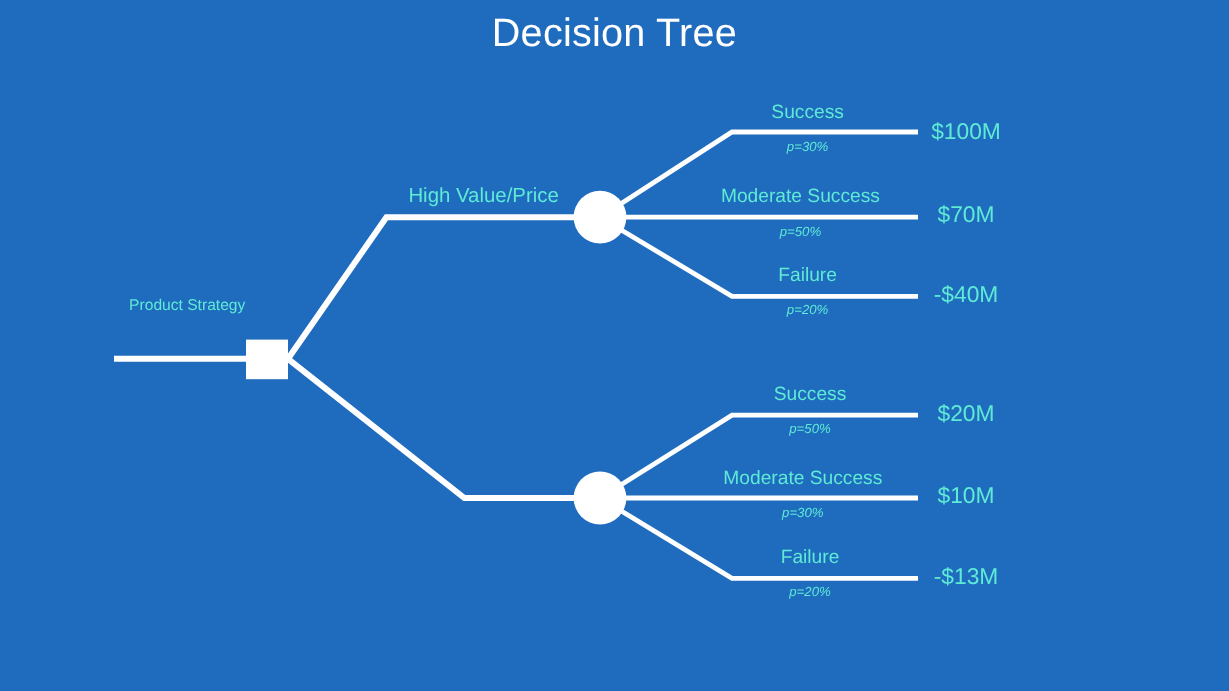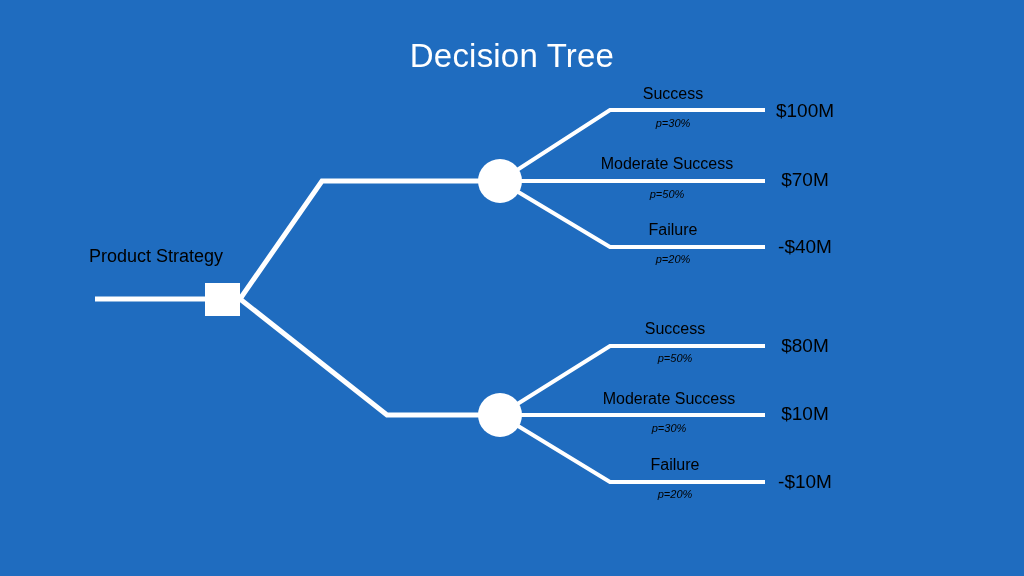--- a/index.html
+++ b/index.html
@@ -26,42 +26,41 @@
     position: absolute;
     left: 0;
     top: 8px;
     width: 1024px;
     text-align: center;
     color: #ffffff;
     font-size: 33px;
     font-weight: 400;
     letter-spacing: 0.2px;
     white-space: nowrap;
-    margin-top: 29px;
   }
   .lbl {
     position: absolute;
-    color: #000000;
+    color: #5eead4;
     white-space: nowrap;
     font-weight: 400;
   }
   .lbl-branch {
     font-size: 16px;
     text-align: center;
   }
   .lbl-prob {
     font-size: 11px;
     font-style: italic;
   }
   .lbl-payoff {
     font-size: 19px;
     text-align: center;
   }
   .lbl-root {
-    font-size: 18px;
+    font-size: 13px;
     text-align: center;
   }
   .lbl-mid {
     font-size: 17px;
     text-align: center;
   }
   .ctr {
     transform: translateX(-50%);
   }
 </style>
@@ -90,38 +89,39 @@
 
     <polyline points="500,415 610,346 765,346" fill="none" stroke="#ffffff" stroke-width="4"></polyline>
     <line x1="500" y1="415" x2="765" y2="415" stroke="#ffffff" stroke-width="4"></line>
     <polyline points="500,415 610,482 765,482" fill="none" stroke="#ffffff" stroke-width="4"></polyline>
 
     <circle cx="500" cy="415" r="22" fill="#ffffff"></circle>
   </svg>
 
   <div class="lbl lbl-root ctr" style="left:156px; top:246px;">Product Strategy</div>
 
+  <div class="lbl lbl-mid ctr" style="left:403px; top:153px;">High Value/Price</div>
 
   <div class="lbl lbl-branch ctr" style="left:673px; top:85px;">Success</div>
   <div class="lbl lbl-prob ctr" style="left:673px; top:117px;">p=30%</div>
   <div class="lbl lbl-payoff ctr" style="left:805px; top:100px;">$100M</div>
 
   <div class="lbl lbl-branch ctr" style="left:667px; top:155px;">Moderate Success</div>
   <div class="lbl lbl-prob ctr" style="left:667px; top:188px;">p=50%</div>
   <div class="lbl lbl-payoff ctr" style="left:805px; top:169px;text-align:center;">$70M</div>
 
   <div class="lbl lbl-branch ctr" style="left:673px; top:221px;">Failure</div>
   <div class="lbl lbl-prob ctr" style="left:673px; top:253px;">p=20%</div>
   <div class="lbl lbl-payoff ctr" style="left:805px; top:236px;">-$40M</div>
 
   <div class="lbl lbl-branch ctr" style="left:675px; top:320px;">Success</div>
   <div class="lbl lbl-prob ctr" style="left:675px; top:352px;">p=50%</div>
-  <div class="lbl lbl-payoff ctr" style="left:805px; top:335px;">$80M</div>
+  <div class="lbl lbl-payoff ctr" style="left:805px; top:335px;">$20M</div>
 
   <div class="lbl lbl-branch ctr" style="left:669px; top:390px;">Moderate Success</div>
   <div class="lbl lbl-prob ctr" style="left:669px; top:422px;">p=30%</div>
   <div class="lbl lbl-payoff ctr" style="left:805px; top:403px;">$10M</div>
 
   <div class="lbl lbl-branch ctr" style="left:675px; top:456px;">Failure</div>
   <div class="lbl lbl-prob ctr" style="left:675px; top:488px;">p=20%</div>
-  <div class="lbl lbl-payoff ctr" style="left:805px; top:471px;">-$10M</div>
+  <div class="lbl lbl-payoff ctr" style="left:805px; top:471px;">-$13M</div>
 
 </div>
 
 </body></html>

